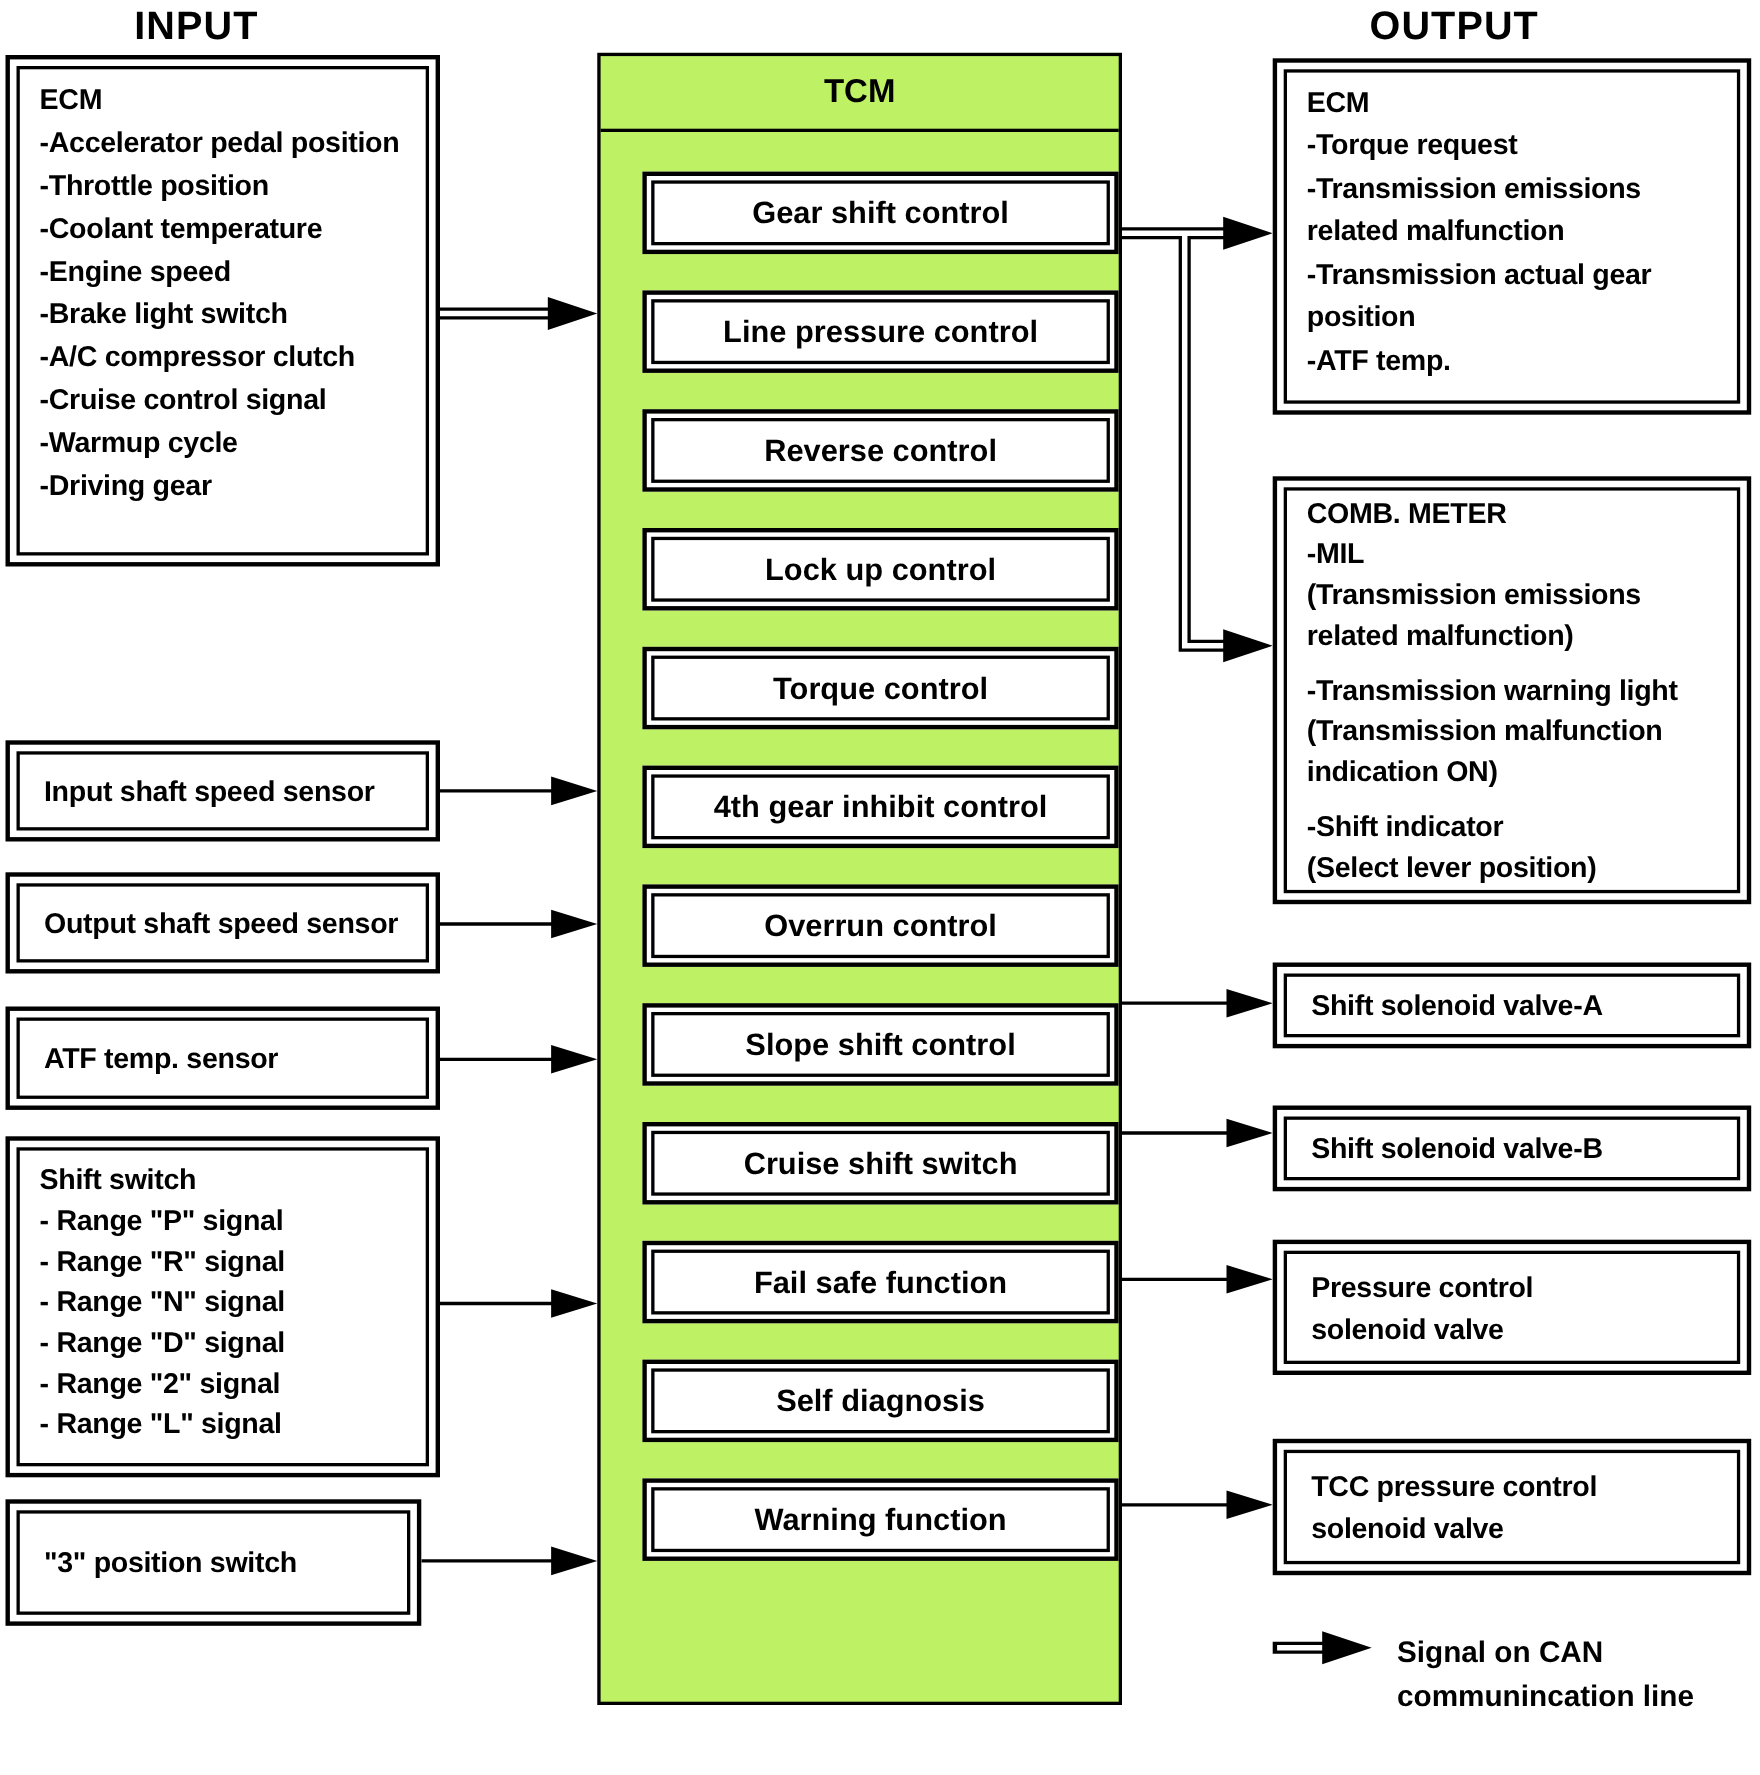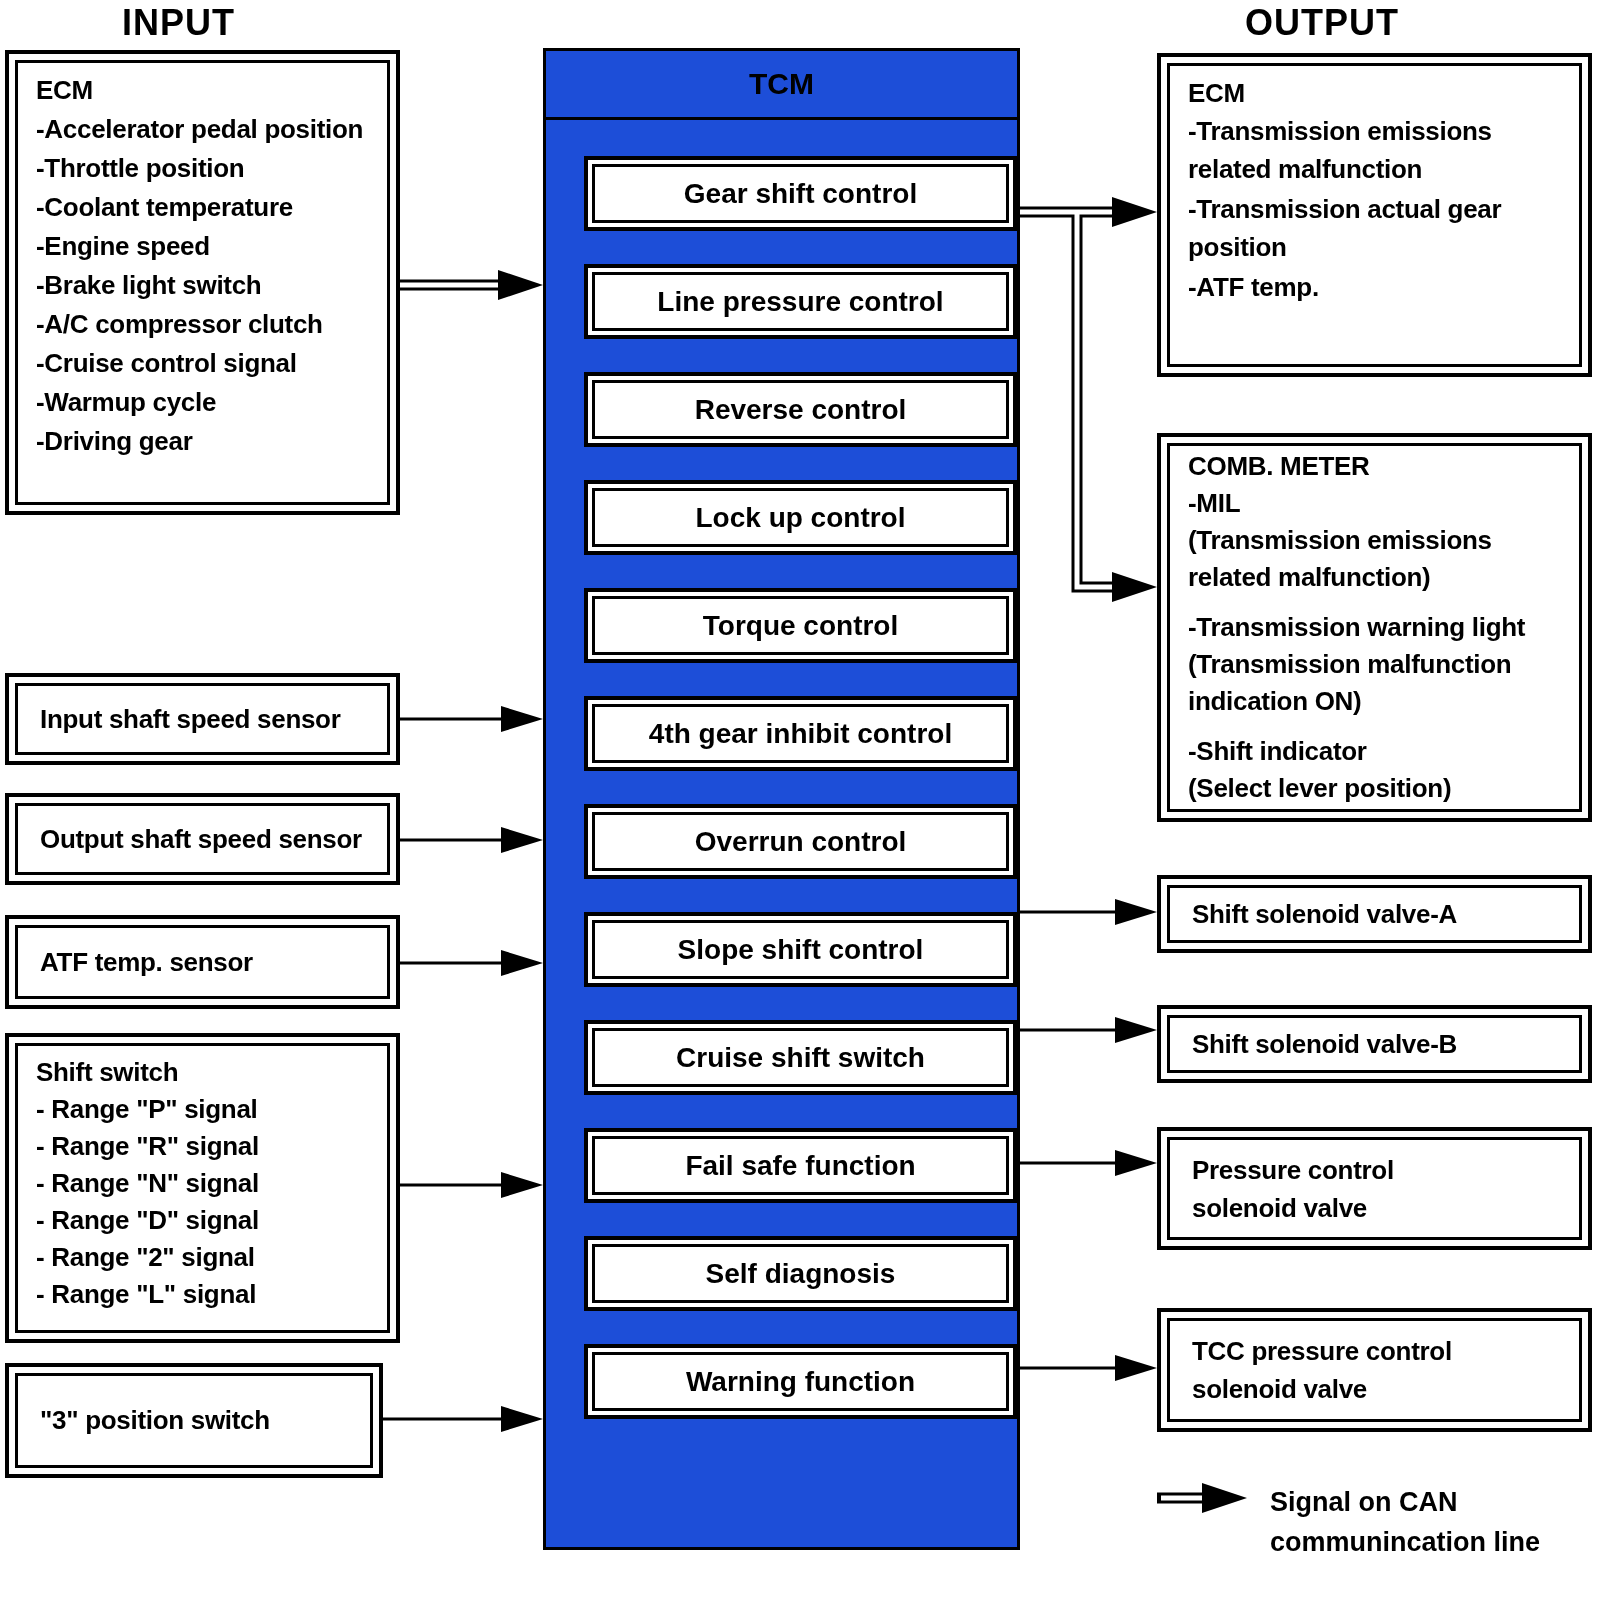--- a/index.html
+++ b/index.html
@@ -24,21 +24,21 @@
   #ecm-input .inner { line-height:39px; }
   #input-shaft    { left:5px;  top:673px;  width:395px; height:92px; }
   #output-shaft   { left:5px;  top:793px;  width:395px; height:92px; }
   #atf-sensor     { left:5px;  top:915px;  width:395px; height:94px; }
   #shift-switch   { left:5px;  top:1033px; width:395px; height:310px; }
   #shift-switch .inner { line-height:37px; }
   #three-position { left:5px;  top:1363px; width:378px; height:115px; }
 
   
   #tcm { position:absolute; left:543px; top:48px; width:477px; height:1502px;
-         border:3px solid #000; background:#1d4ed8; }
+         border:3px solid #000; background:#bef264; }
   #tcm-title { height:69px; border-bottom:3px solid #000; display:flex;
                align-items:center; justify-content:center; font-size:30px; font-weight:700; }
   .tcm-list { display:flex; flex-direction:column; align-items:flex-end; gap:33px; padding-top:36px;padding-left:28px; }
   .fbox { width:433px; height:75px; border:4px solid #000; padding:4px; background:#fff; flex:0 0 auto; }
   .finner { border:3px solid #000; width:100%; height:100%; display:flex;
             align-items:center; justify-content:center; font-size:28px; font-weight:700; }
 
   
   #ecm-output  { left:1157px; top:53px;   width:435px; height:324px; }
   #ecm-output .inner { line-height:38px; }
@@ -230,20 +230,21 @@
             <span>Warning function</span>
           </div>
       </div>
       </div>
   </div>
 
   <div class="dbox listy" id="ecm-output">
     <div class="inner">
       <div>ECM</div>
       <div class="glist sm">
+          <div class="grp">-Torque request</div>
           <div class="grp">-Transmission emissions
  related malfunction</div>
           <div class="grp">-Transmission actual gear
  position</div>
           <div class="grp">-ATF temp.</div>
         </div>
     </div>
   </div>
 
   <div class="dbox listy" id="comb-meter">

